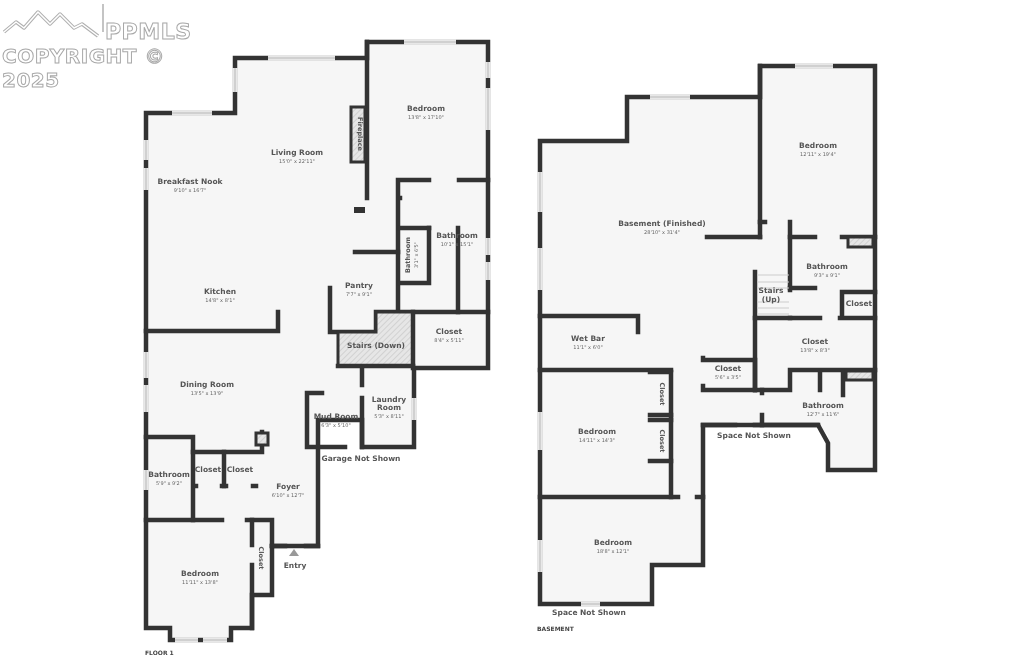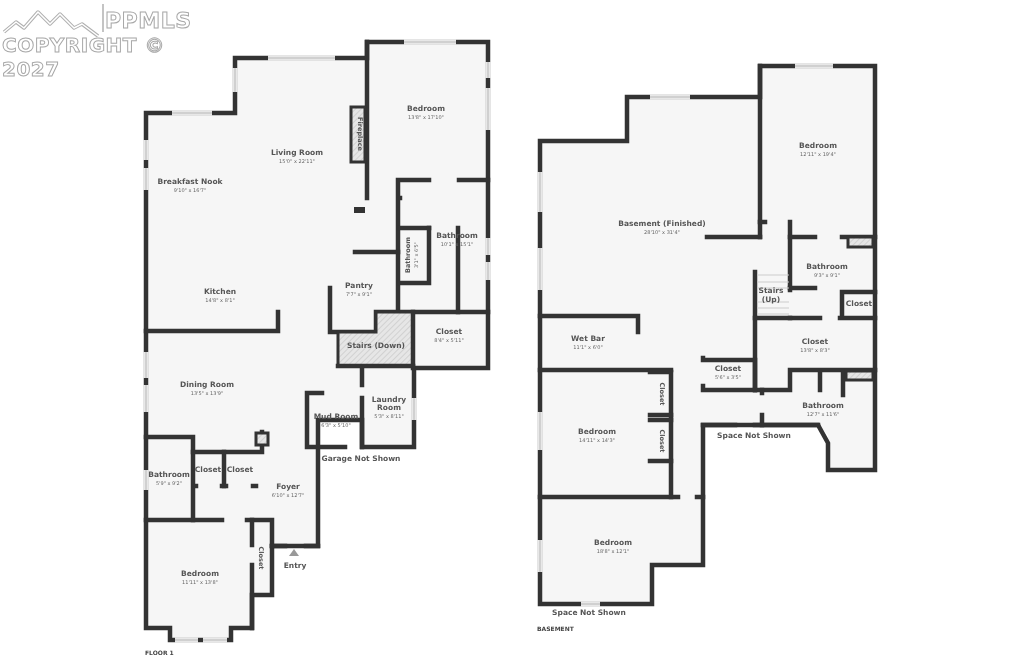--- a/index.html
+++ b/index.html
@@ -9,35 +9,35 @@
   .wall { stroke:#333333; stroke-width:4.5; fill:none; stroke-linecap:square; }
   .win { stroke:#d0d0d0; stroke-width:3; }
   .winbg { stroke:#ffffff; stroke-width:5; }
   .hatch { fill:url(#hatch); stroke:#333; stroke-width:3; }
   .lbl { font-family:"DejaVu Sans", sans-serif; font-size:7.5px; font-weight:bold; fill:#555555; text-anchor:middle; }
   .dim { font-family:"DejaVu Sans", sans-serif; font-size:5px; fill:#666666; text-anchor:middle; }
   .note { font-family:"DejaVu Sans", sans-serif; font-size:7.5px; font-weight:bold; fill:#555555; text-anchor:middle; }
   .floorlbl { font-family:"DejaVu Sans", sans-serif; font-size:6px; font-weight:bold; fill:#444; }
   .logo { position:absolute; left:2px; top:2px; width:205px; height:56px; }
   .logo-text { position:absolute; font-family:"DejaVu Sans", sans-serif; font-weight:bold; color:#ffffff;
-    -webkit-text-stroke:1px #a8a8a8; letter-spacing:0.5px; }
+    -webkit-text-stroke:1px #a8a8a8; letter-spacing:0.5px;margin-top:11px; }
   .logo-brand { left:103px; top:6px; font-size:22px; }
   .logo-copy { left:0px; top:31px; font-size:20px; }
 </style>
 </head>
 <body>
 
 <div class="logo">
   <svg width="110" height="40" viewBox="0 0 110 40" style="position:absolute;left:0;top:0;">
     <polyline points="2,30 14,20 22,26 36,10 48,22 58,12 72,26 80,22 96,34" fill="none" stroke="#b0b0b0" stroke-width="3.5" stroke-linejoin="round"></polyline>
     <polyline points="2,30 14,20 22,26 36,10 48,22 58,12 72,26 80,22 96,34" fill="none" stroke="#ffffff" stroke-width="1.5" stroke-linejoin="round"></polyline>
     <line x1="101" y1="2" x2="101" y2="30" stroke="#b0b0b0" stroke-width="1.5"></line>
   </svg>
   <span class="logo-text logo-brand">PPMLS</span>
-  <span class="logo-text logo-copy">COPYRIGHT © 2027</span>
+  <span class="logo-text logo-copy">COPYRIGHT © 2025</span>
 </div>
 
 <svg width="1023" height="661" viewBox="0 0 1023 661">
   <defs>
     <pattern id="hatch" width="4" height="4" patternUnits="userSpaceOnUse" patternTransform="rotate(45)">
       <rect width="4" height="4" fill="#e6e6e6"></rect>
       <line x1="0" y1="0" x2="0" y2="4" stroke="#bdbdbd" stroke-width="1"></line>
     </pattern>
   </defs>
 

